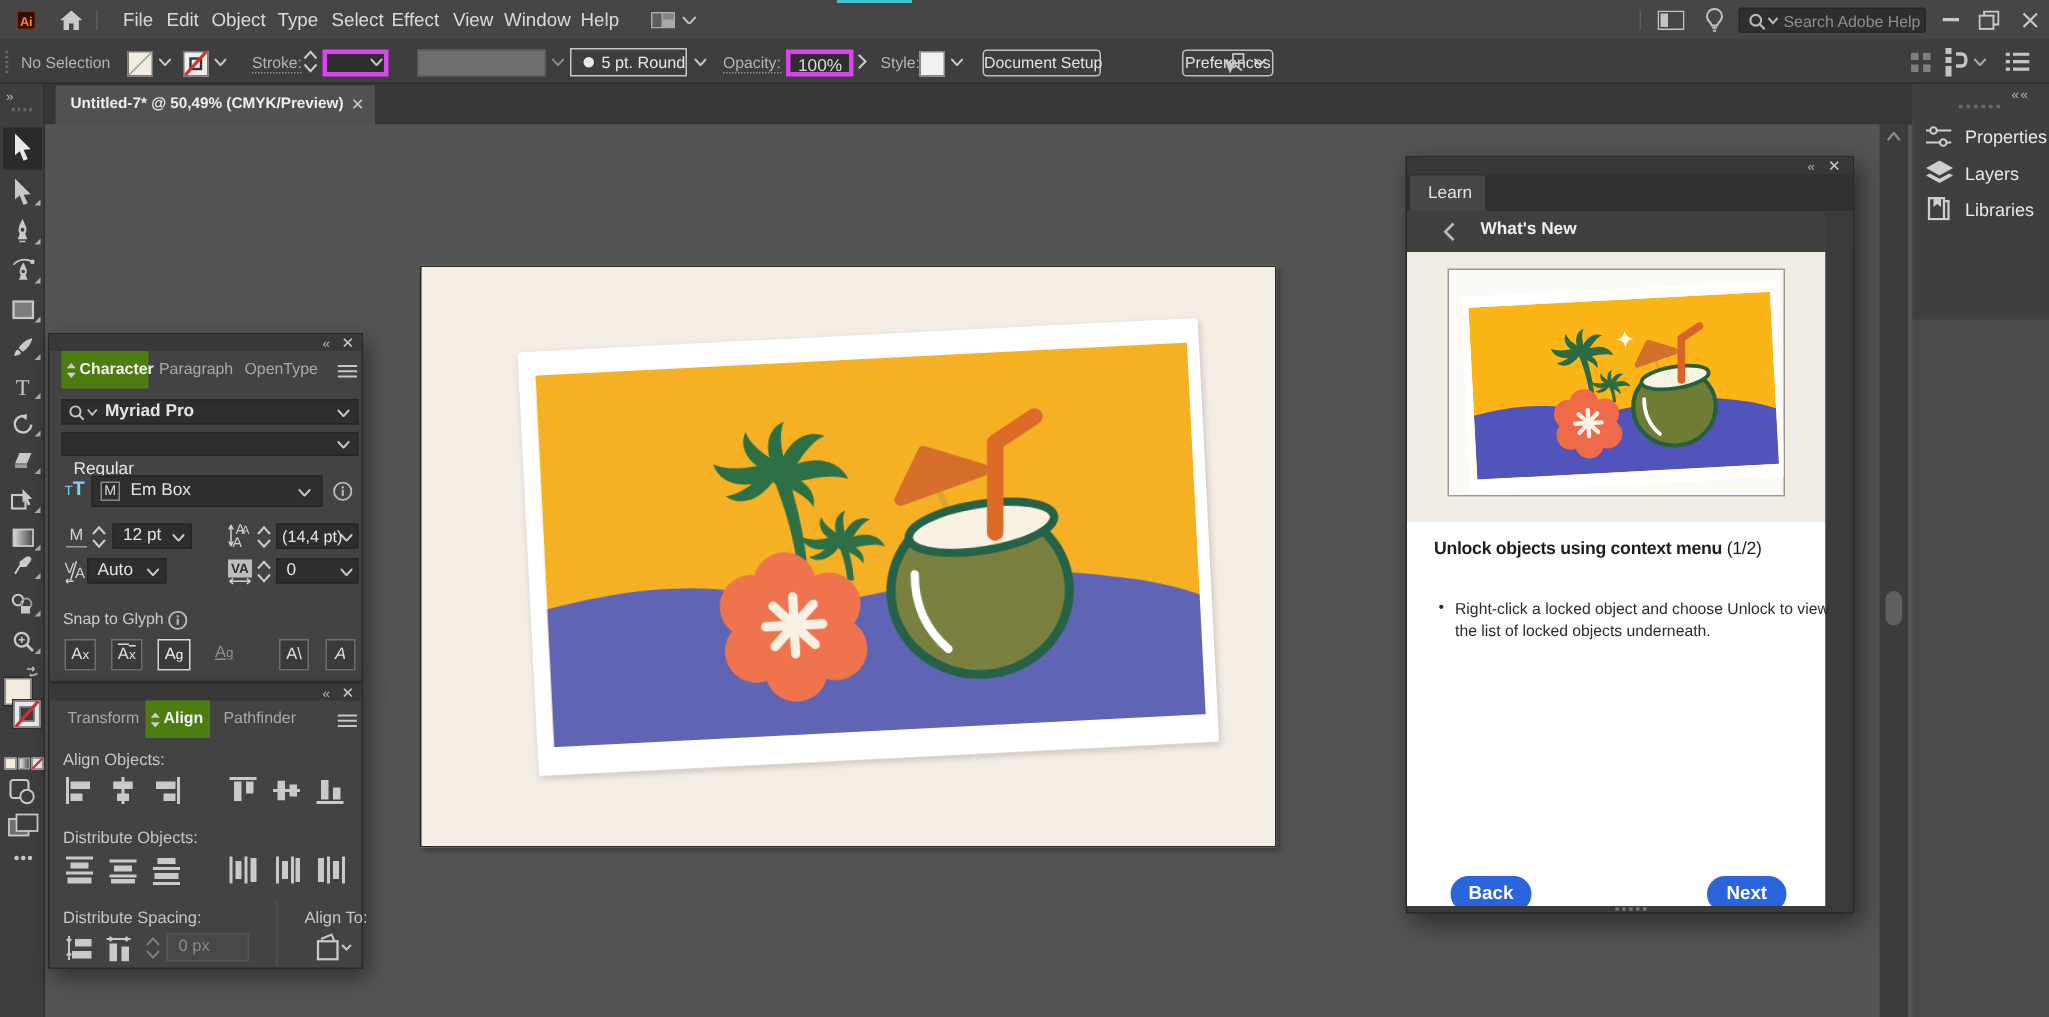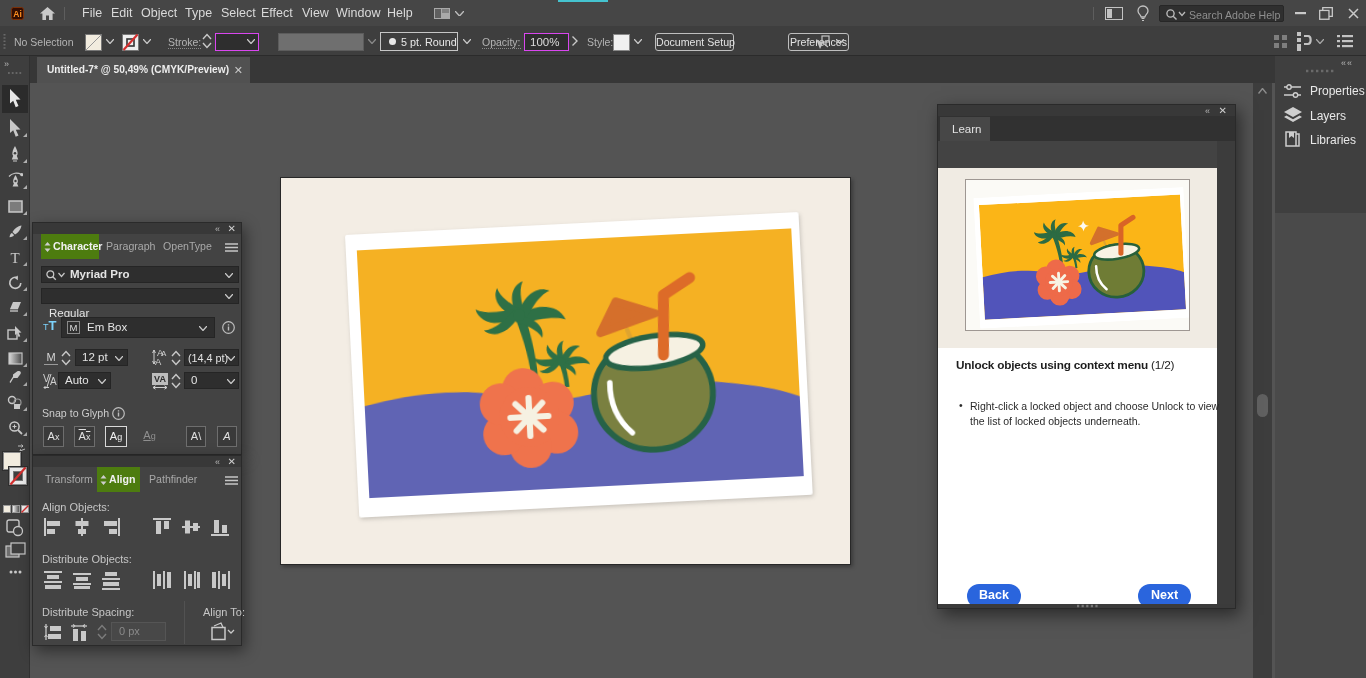--- a/index.html
+++ b/index.html
@@ -14,21 +14,21 @@
   #menus { position:absolute; left:0; top:0; height:26px; font-size:12.5px; color:#dadada; }
   #menus span { position:absolute; top:6px; white-space:nowrap; }
   .vsep { position:absolute; width:1px; background:#5e5e5e; }
   #teal { position:absolute; left:558px; top:0; width:50px; height:2px; background:#45c3cf; }
   #search { position:absolute; left:1159px; top:5px; width:125px; height:17px; background:#2f2f2f; border:1px solid #272727; border-radius:2px; color:#8f8f8f; font-size:11.5px; line-height:15px; }
 
   
   #controlbar { position:absolute; left:0; top:26px; width:1366px; height:30px; background:#3e3e3e; border-bottom:1px solid #2b2b2b; font-size:10.5px; color:#b4b4b4; }
   .cb-lab { position:absolute; top:10px; white-space:nowrap; }
   .dotted { border-bottom:1px dotted #8a8a8a; padding-bottom:0px; }
-  .field { position:absolute; background:#2e2e2e; border:1px solid #d946ef; color:#dcdcdc; font-size:11.5px; }
+  .field { position:absolute; background:#2e2e2e; border:3px solid #d946ef; color:#dcdcdc; font-size:11.5px; }
   .btn { position:absolute; border:1px solid #bebebe; border-radius:3px; color:#e3e3e3; font-size:11.5px; text-align:center; }
 
   
   #tabstrip { position:absolute; left:30px; top:56px; width:1245px; height:27px; background:#373737; }
   #doctab { position:absolute; left:7px; top:1px; width:213px; height:26px; background:#515151; color:#ededed; font-size:10.2px; font-weight:bold; line-height:26px; padding-left:10px; white-space:nowrap; }
   #doctab .x { position:absolute; right:7px; top:0; color:#c9c9c9; font-weight:normal; font-size:11px; }
 
   
   #toolbar { position:absolute; left:0; top:56px; width:30px; height:622px; background:#3e3e3e; border-right:1px solid #313131; }
   .tool { position:absolute; left:0; width:30px; height:24px; display:flex; align-items:center; justify-content:center; }
@@ -693,20 +693,26 @@
       <path d="M20 8 L23 11 L26 8" fill="none" stroke="#c9c9c9" stroke-width="1.3" transform="translate(-1,0)"></path>
     </svg>
 </div>
 
 <div id="learnpanel">
   <div class="phead"></div>
   <div class="pcol" style="right:24px;top:1px;">«</div>
   <div class="px" style="right:8px;top:0px;">✕</div>
   <div class="abs" style="left:0;top:11px;width:297px;height:25px;background:#313131;"></div>
   <div class="abs" style="left:2px;top:12px;width:50px;height:24px;background:#474747;color:#e2e2e2;font-size:11.5px;line-height:24px;padding-left:12px;">Learn</div>
+  <div class="abs" style="left:0;top:36px;width:297px;height:27px;background:#404040;">
+    <svg class="abs" style="left:24px;top:7px" width="8" height="13" viewBox="0 0 8 13">
+        <path d="M7 1 L1.5 6.5 L7 12" fill="none" stroke="#b9b9b9" stroke-width="1.8"></path>
+      </svg>
+    <span style="position:absolute;left:49px;top:6px;font-size:11.5px;font-weight:bold;color:#efefef;">What's New</span>
+  </div>
   <div class="abs" style="left:0;top:63px;width:279px;height:180px;background:#f0ebe3;"></div>
   <div class="abs" style="left:0;top:243px;width:279px;height:256px;background:#ffffff;"></div>
   <div class="abs" style="left:279px;top:36px;width:18px;height:463px;background:#3c3c3c;"></div>
 
   <div class="abs" style="left:27px;top:74px;width:225px;height:152px;background:#fbfaf6;border:1px solid #9e9792;overflow:hidden;">
     <svg class="abs artmini" style="left:7px;top:18px;transform:rotate(-3deg);transform-origin:0 0;" width="211" height="131" viewBox="0 0 454 283">
       <use href="#beach"></use>
       <path d="M234 61 C236 69 238 71 246 73 C238 75 236 77 234 85 C232 77 230 75 222 73 C230 71 232 69 234 61 Z" fill="#fdfaf0"></path>
     </svg>
   </div>

